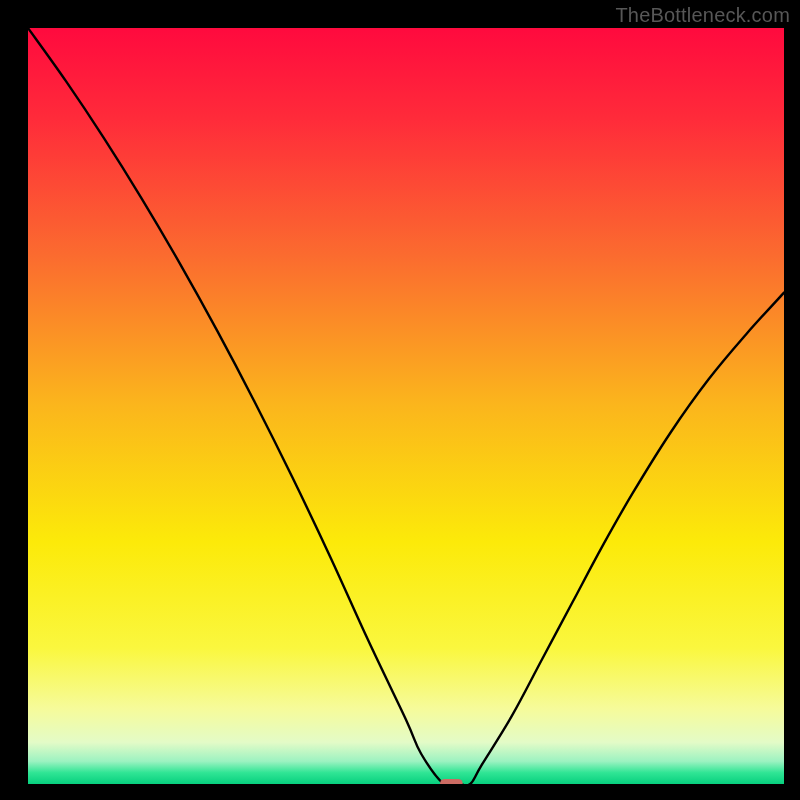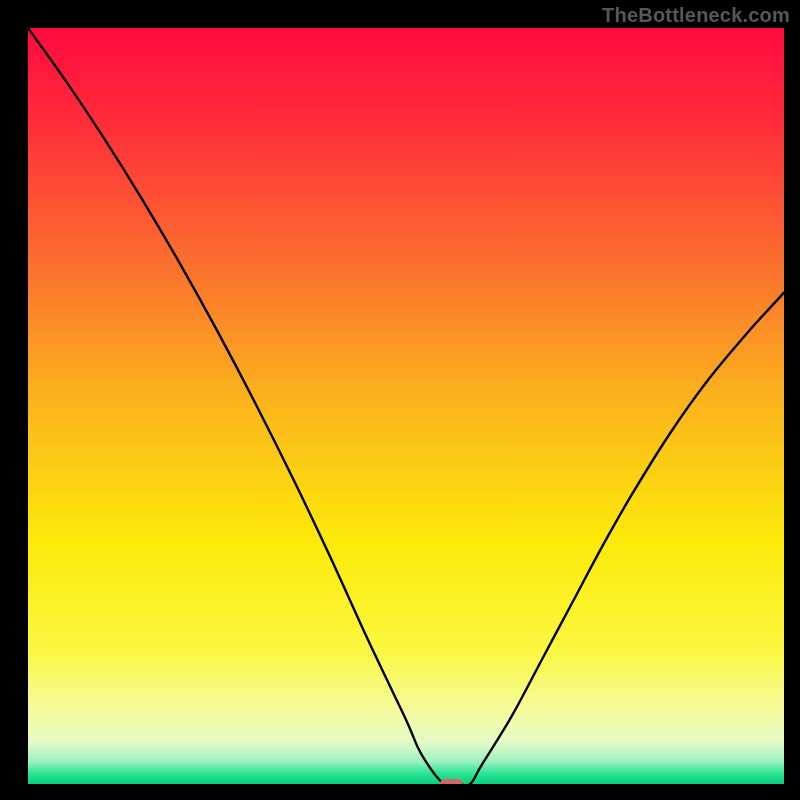--- a/index.html
+++ b/index.html
@@ -16,21 +16,21 @@
     width: 800px;
     height: 800px;
     background: #000;
   }
   .watermark {
     position: absolute;
     top: 4px;
     right: 10px;
     color: #575757;
     font-size: 20px;
-    font-weight: 700;
+    font-weight: 400;
     letter-spacing: 0.2px;
     z-index: 10;
   }
   .plot {
     position: absolute;
     left: 28px;
     top: 28px;
     width: 756px;
     height: 756px;
   }

